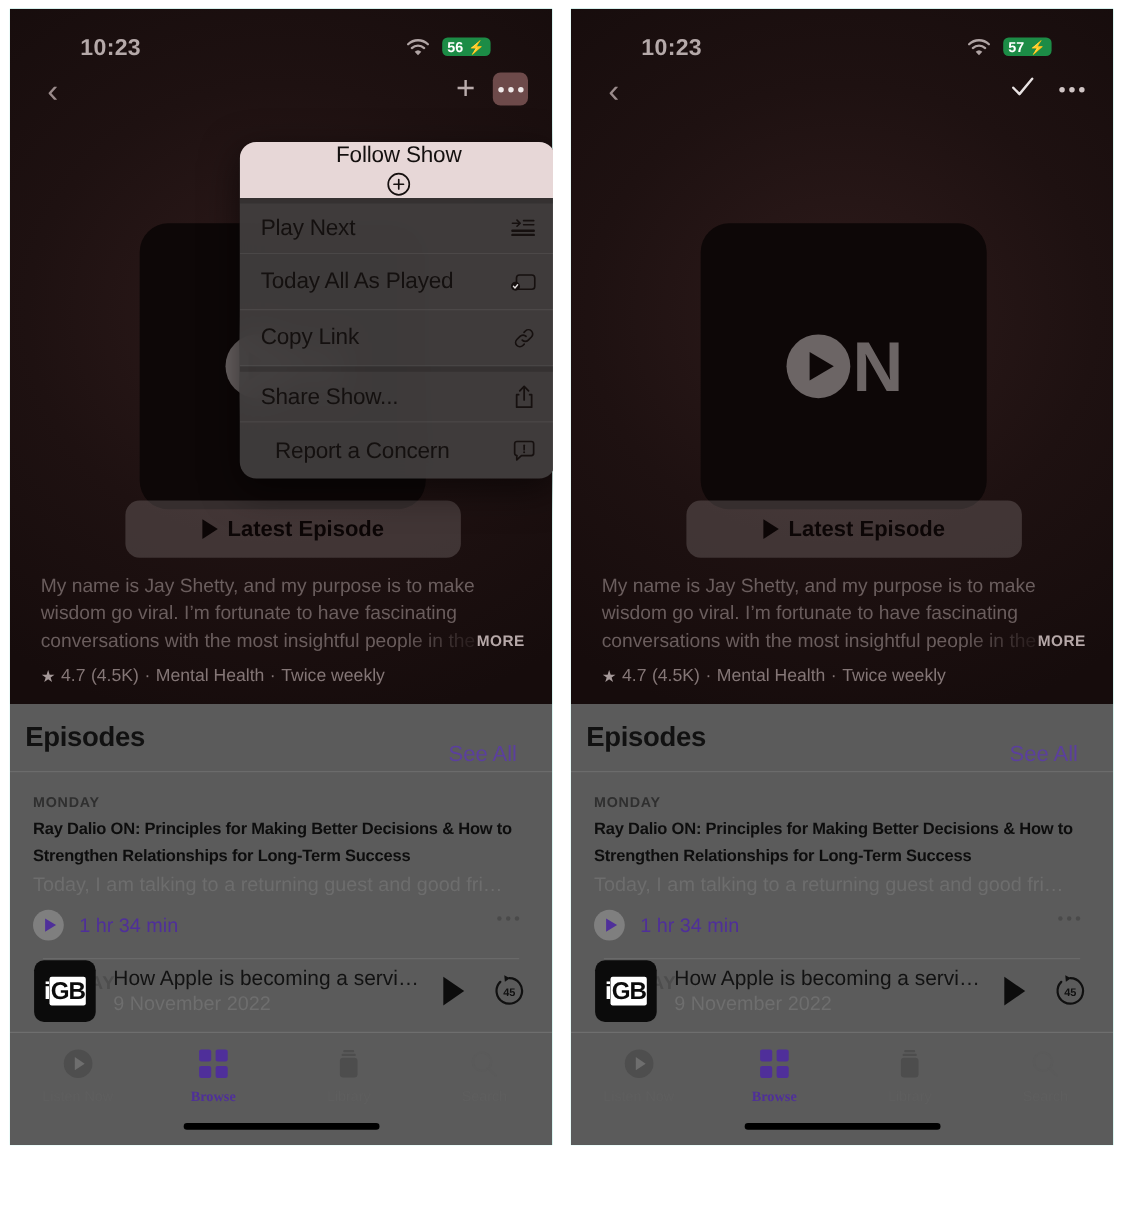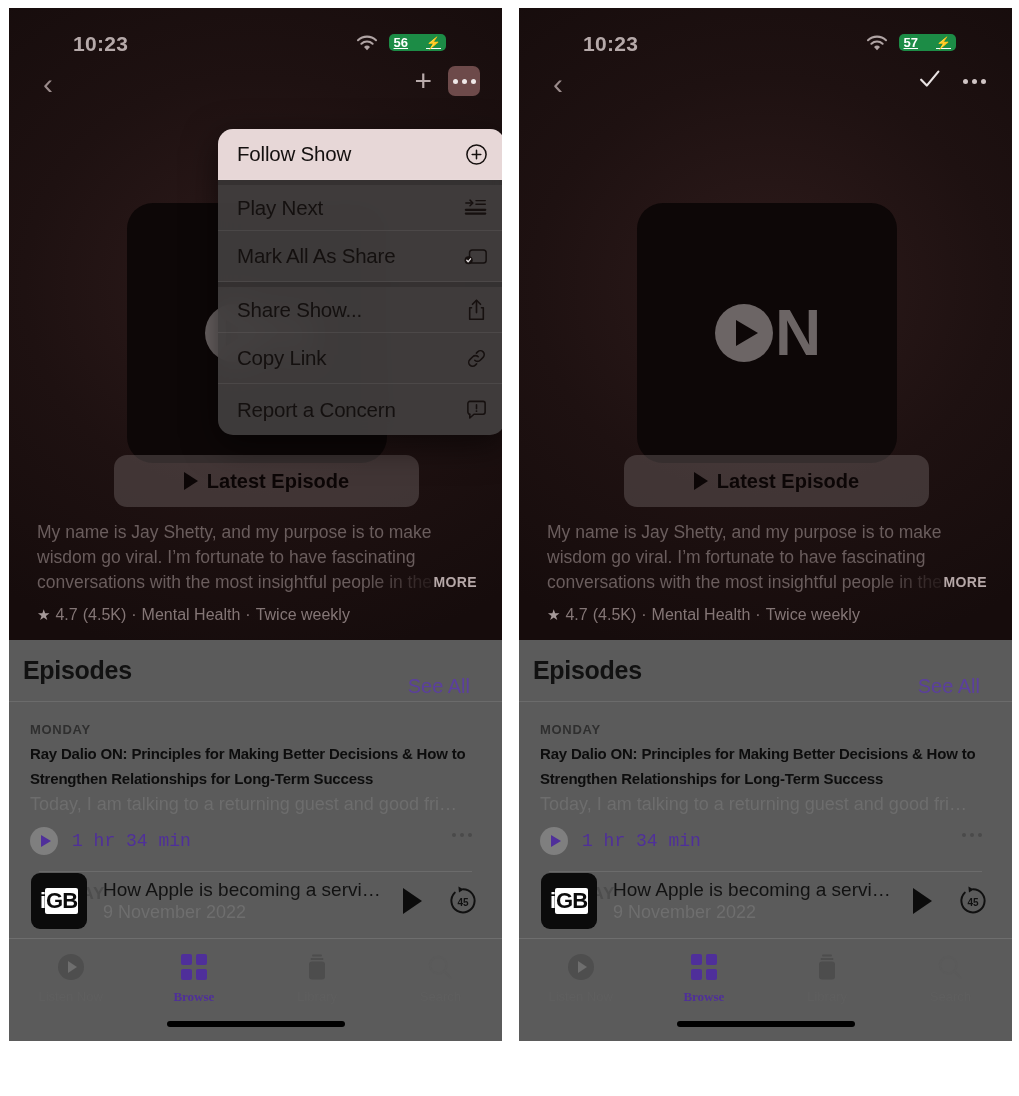--- a/index.html
+++ b/index.html
@@ -50,25 +50,24 @@
   .status-right {
     position: absolute; right: 56px; top: 26px;
     display: flex; align-items: center; gap: 11px;
   }
   .wifi-icon { width: 22px; height: 17px; display:block; }
   .battery {
     background: #1c8c46; color: #ffffff;
     font-size: 13px; font-weight: 700;
     border-radius: 5px;
     padding: 2px 5px 2px 5px;
-    display: flex; align-items: center; gap: 18px;
+    display: flex; align-items: center; gap: 5px;
     line-height: 1;
     min-width: 40px;
     justify-content: center;
-    text-decoration: underline;
   }
   .battery .bolt { font-size: 12px; }
 
   
   .navbar {
     position: relative; height: 56px;
     display: flex; align-items: center;
     padding: 0 26px;
   }
   .nav-back {
@@ -187,21 +186,21 @@
   .play-circle {
     width:28px;height:28px;border-radius:50%;
     background: rgba(255,255,255,.22);
     display:flex;align-items:center;justify-content:center;
   }
   .play-circle::after{
     content:"";border-left:10px solid #4f2f9a;
     border-top:6px solid transparent;border-bottom:6px solid transparent;
     margin-left:3px;
   }
-  .ep-dur { color:#4f2f9a; font-size: 18px; font-family: Liberation Mono, monospace; }
+  .ep-dur { color:#4f2f9a; font-size: 18px; }
   .ep-more {
     position:absolute; right: 0px; top: 6px;
     display:flex; gap:4px;
   }
   .ep-more i { width:4px;height:4px;border-radius:50%;background:#4a4a4a;display:block;}
   .ep-divider { margin: 16px 30px 0 30px; height:1px; background: rgba(255,255,255,.10); }
   .ep-day2 {
     margin: 12px 0 0 30px; font-size: 17px; font-weight:600;
     color:rgba(60,60,60,.45); letter-spacing:.7px;
   }
@@ -264,22 +263,22 @@
     box-shadow: 0 10px 34px rgba(0,0,0,.55);
     background: rgba(66,62,62,.93);
     backdrop-filter: blur(14px);
   }
   .ctx-item {
     height: 51px; display:flex; align-items:center; justify-content:space-between;
     padding: 0 17px 0 19px;
     color:#14100f; font-size: 20.5px; letter-spacing:-.2px;
     border-bottom: 1px solid rgba(255,255,255,.07);
   }
-  .ctx-item:last-child { border-bottom:none; }
-  .ctx-item.highlight { background:#e7d7d7; }
+  .ctx-item:last-child { border-bottom:none;margin-left:13px; }
+  .ctx-item.highlight { background:#e7d7d7;flex-direction:column; }
   .ctx-item.sep-top { border-top: 5px solid rgba(0,0,0,.16); }
   .ctx-icon { width:24px;height:24px;display:flex;align-items:center;justify-content:center; }
   .ctx-icon svg { display:block; }
 
   .m-left  { left: 209px; top: 121px; width: 287px; }
 </style>
 </head>
 <body>
 
 <div class="stage" id="stage">
@@ -445,45 +444,45 @@
       <span class="ctx-icon">
             <svg width="24" height="22" viewBox="0 0 26 22">
         <path d="M2 5.5h6.5" stroke="#16100f" stroke-width="1.6" fill="none" stroke-linecap="round" stroke-linejoin="round"></path>
               <path d="M6.5 2.5L9.6 5.5 6.5 8.5" stroke="#16100f" stroke-width="1.6" fill="none" stroke-linecap="round" stroke-linejoin="round"></path>
         <path d="M13 3h10M13 7h10" stroke="#16100f" stroke-width="1.6" fill="none" stroke-linecap="round" stroke-linejoin="round"></path>
         <path d="M2 13h21M2 17h21" stroke="#16100f" stroke-width="2.4" fill="none" stroke-linecap="round"></path>
       </svg>
           </span>
     </div>
     <div class="ctx-item  ">
-      <span>Mark All As Share</span>
+      <span>Today All As Played</span>
       <span class="ctx-icon">
             <svg width="25" height="21" viewBox="0 0 26 21">
         <rect x="6" y="3.5" width="18" height="14" rx="3" stroke="#16100f" stroke-width="1.6" fill="none" stroke-linecap="round" stroke-linejoin="round"></rect>
         <circle cx="5" cy="14.5" r="4.4" fill="#16100f"></circle>
         <path d="M3 14.6l1.5 1.6 2.6-3.2" stroke="#e2dede" stroke-width="1.4" fill="none" stroke-linecap="round" stroke-linejoin="round"></path>
       </svg>
+          </span>
+    </div>
+    <div class="ctx-item  ">
+      <span>Copy Link</span>
+      <span class="ctx-icon">
+            <svg width="23" height="23" viewBox="0 0 24 24">
+        <path d="M10.2 13.8a4 4 0 0 0 5.7 0l3-3a4 4 0 0 0-5.7-5.7l-1.3 1.3" stroke="#16100f" stroke-width="1.6" fill="none" stroke-linecap="round" stroke-linejoin="round"></path>
+        <path d="M13.8 10.2a4 4 0 0 0-5.7 0l-3 3a4 4 0 0 0 5.7 5.7l1.3-1.3" stroke="#16100f" stroke-width="1.6" fill="none" stroke-linecap="round" stroke-linejoin="round"></path>
+            </svg>
           </span>
     </div>
     <div class="ctx-item  sep-top">
       <span>Share Show...</span>
       <span class="ctx-icon">
             <svg width="21" height="24" viewBox="0 0 20 24">
         <path d="M10 2.6v12" stroke="#16100f" stroke-width="1.6" fill="none" stroke-linecap="round" stroke-linejoin="round"></path>
               <path d="M6 6.3L10 2.3l4 4" stroke="#16100f" stroke-width="1.6" fill="none" stroke-linecap="round" stroke-linejoin="round"></path>
         <path d="M5 9.8H3.2v11.4h13.6V9.8H15" stroke="#16100f" stroke-width="1.6" fill="none" stroke-linecap="round" stroke-linejoin="round"></path>
-            </svg>
-          </span>
-    </div>
-    <div class="ctx-item  ">
-      <span>Copy Link</span>
-      <span class="ctx-icon">
-            <svg width="23" height="23" viewBox="0 0 24 24">
-        <path d="M10.2 13.8a4 4 0 0 0 5.7 0l3-3a4 4 0 0 0-5.7-5.7l-1.3 1.3" stroke="#16100f" stroke-width="1.6" fill="none" stroke-linecap="round" stroke-linejoin="round"></path>
-        <path d="M13.8 10.2a4 4 0 0 0-5.7 0l-3 3a4 4 0 0 0 5.7 5.7l1.3-1.3" stroke="#16100f" stroke-width="1.6" fill="none" stroke-linecap="round" stroke-linejoin="round"></path>
             </svg>
           </span>
     </div>
     <div class="ctx-item  ">
       <span>Report a Concern</span>
       <span class="ctx-icon">
             <svg width="23" height="22" viewBox="0 0 24 22">
         <path d="M3 4.2a2.2 2.2 0 0 1 2.2-2.2h13.6A2.2 2.2 0 0 1 21 4.2v9a2.2 2.2 0 0 1-2.2 2.2H9.4L5 19.4v-4H5.2A2.2 2.2 0 0 1 3 13.2z" stroke="#16100f" stroke-width="1.6" fill="none" stroke-linecap="round" stroke-linejoin="round"></path>
         <path d="M12 5.6v4.2" stroke="#16100f" stroke-width="1.6" fill="none" stroke-linecap="round" stroke-linejoin="round"></path>
               <circle cx="12" cy="12.1" r="0.95" fill="#16100f"></circle>

